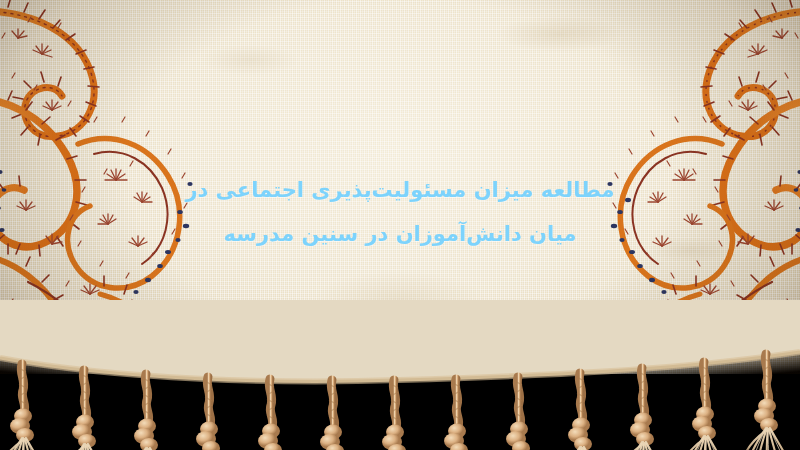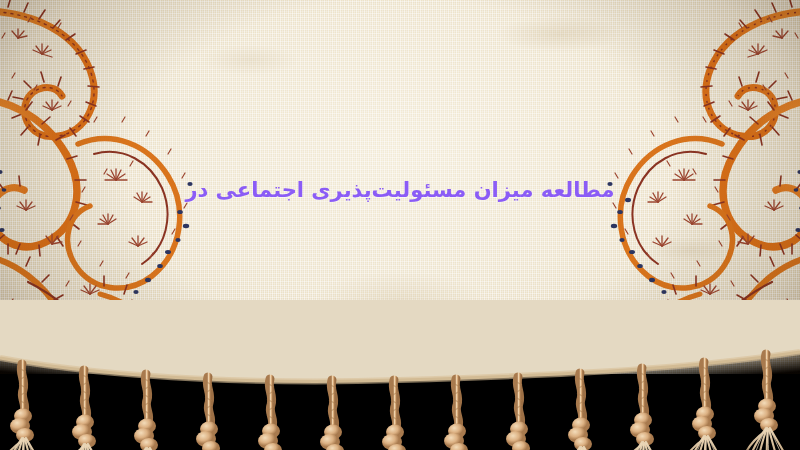--- a/index.html
+++ b/index.html
@@ -94,21 +94,21 @@
     width: 440px;
     text-align: center;
     direction: rtl;
     z-index: 6;
   }
   .title-line {
     font-family: "DejaVu Sans", "Liberation Sans", sans-serif;
     font-size: 21px;
     font-weight: 700;
     line-height: 44px;
-    color: #8b5cf6;
+    color: #7dd3fc;
     letter-spacing: 0px;
     white-space: nowrap;
     text-shadow: 0 1px 0 rgba(255,255,255,0.30);
   }
 
   
   .fringe-zone {
     position: absolute;
     left: 0;
     top: 300px;
@@ -588,20 +588,21 @@
           <path d="M 46,28 l 3,-5"></path>
           <path d="M 76,34 l 3,-5"></path>
       </g>
     </svg>
   </div>
 
   <div class="vignette"></div>
 
   <div class="title-block">
     <div class="title-line">مطالعه میزان مسئولیت‌پذیری اجتماعی در</div>
+    <div class="title-line">میان دانش‌آموزان در سنین مدرسه</div>
   </div>
 
   <div class="fringe-zone">
     <svg viewBox="0 0 800 150" xmlns="http://www.w3.org/2000/svg">
       <defs>
         <linearGradient id="cordG" x1="0" y1="0" x2="1" y2="0">
           <stop offset="0%" stop-color="#a87a4e"></stop>
           <stop offset="35%" stop-color="#efd3ad"></stop>
           <stop offset="65%" stop-color="#d9ab79"></stop>
           <stop offset="100%" stop-color="#9c6f45"></stop>

